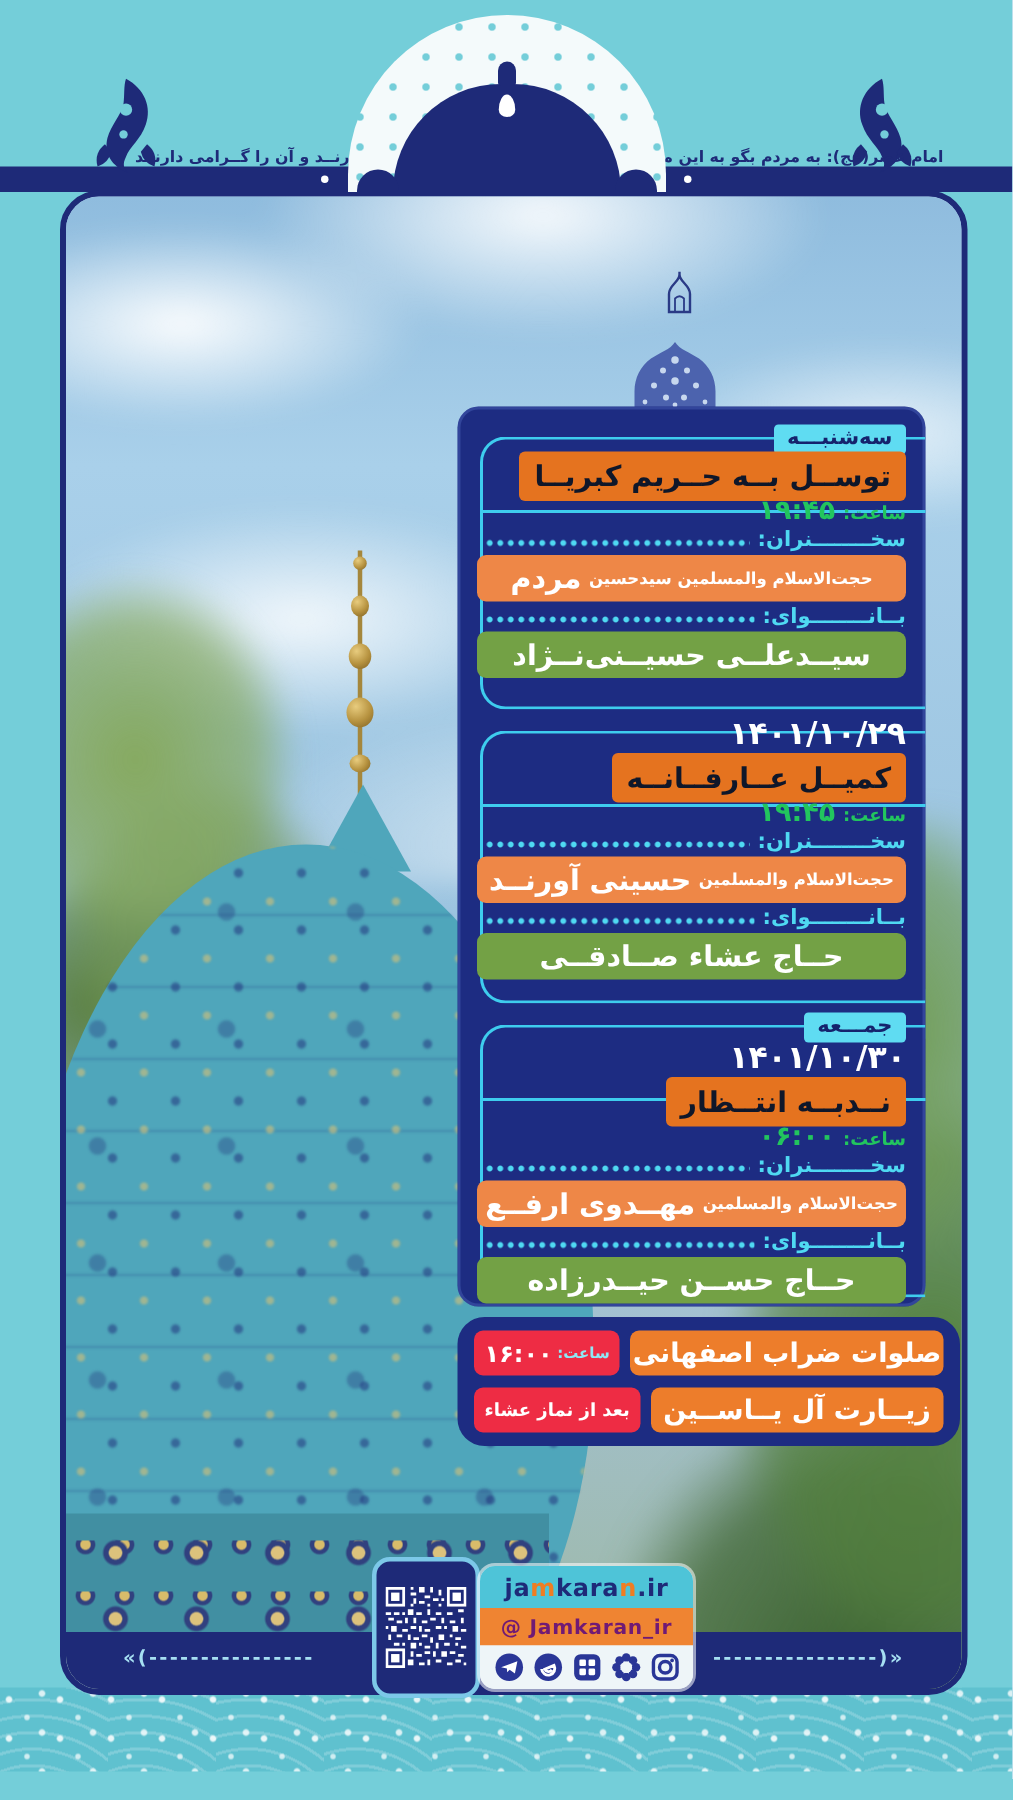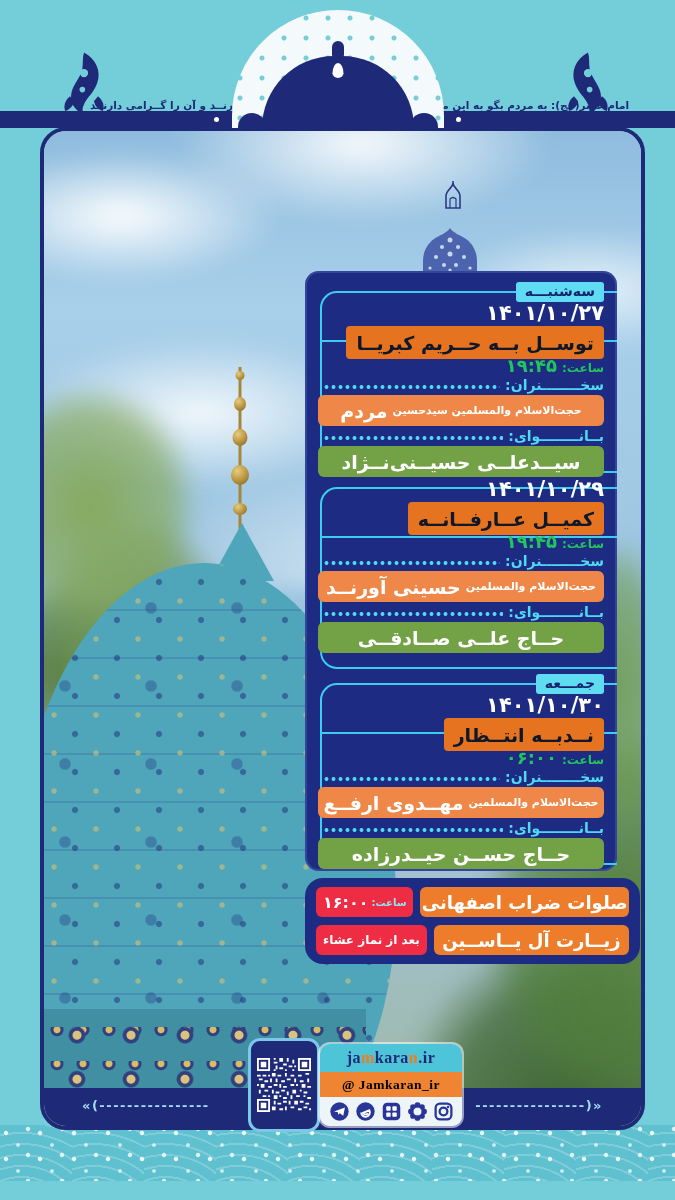--- a/index.html
+++ b/index.html
@@ -120,25 +120,25 @@
     display:flex;align-items:center;justify-content:center;white-space:nowrap;}
   .x-badge{min-width:70px;background:#ee2c44;border-radius:6px;color:#fff;display:flex;align-items:center;
     justify-content:center;gap:3px;padding:0 7px;font-weight:bold;white-space:nowrap;}
   .x-badge .xb-label{font-size:10px;color:#8ee8f4;font-weight:bold;}
   .x-badge .xb-val{font-size:16px;font-weight:bold;}
   .x-badge .xb-text{font-size:12px;font-weight:bold;}
   
   .qr-box{position:absolute;left:248px;top:1038px;width:66px;height:88px;background:#1e2a78;
     border:3px solid #7cc8e8;border-radius:12px;z-index:8;display:flex;align-items:center;justify-content:center;}
   .social-box{position:absolute;left:320px;top:1044px;width:142px;height:82px;background:#eef5f8;border-radius:10px;
-    z-index:8;overflow:hidden;box-shadow:0 0 0 2px rgba(255,255,255,.55);font-family:Liberation Serif, serif;}
+    z-index:8;overflow:hidden;box-shadow:0 0 0 2px rgba(255,255,255,.55);}
   .site-bar{height:28px;background:#4ec4d8;display:flex;align-items:center;justify-content:center;
     font-weight:bold;font-size:16px;color:#1e2a78;letter-spacing:.5px;}
   .site-bar .accent{color:#ef7d22;}
-  .handle-bar{height:25px;background:#ef8432;color:#000000;font-weight:bold;font-size:13.5px;
+  .handle-bar{height:25px;background:#ef8432;color:#701a75;font-weight:bold;font-size:13.5px;
     display:flex;align-items:center;justify-content:center;letter-spacing:.5px;}
   .icons-row{height:29px;display:flex;align-items:center;justify-content:center;gap:5px;background:#eef5f8;}
   .icons-row svg{display:block;}
   
   .pattern-band{position:absolute;left:0;top:1125px;width:675px;height:56px;background-color:#5fc1cf;
     background-image:
       radial-gradient(circle at 6px 8px, rgba(255,255,255,.85) 1.6px, transparent 2.7px),
       radial-gradient(circle at 18px 20px, rgba(255,255,255,.7) 1.3px, transparent 2.4px),
       radial-gradient(circle at 28px 4px, rgba(255,255,255,.78) 1.6px, transparent 2.7px),
       repeating-radial-gradient(circle at 30% 150%, rgba(255,255,255,.20) 0 2px, transparent 2px 11px);
@@ -231,21 +231,20 @@
       </g>
     </svg>
   </div>
 
   <div class="panel">
 
     <div class="sec">
       <div class="bracket"></div>
       <div class="stub"></div>
       <div class="row day-row"><span class="day-badge">سه‌شنبـــه</span></div>
-      <div class="row date-row">۱۴۰۱/۱۰/۲۷</div>
       <div class="row title-row"><span class="title-badge">توســل بــه حــریم کبریــا</span></div>
       <div class="row time-row">
         <span class="t-label">ساعت:</span>
         <span class="t-val">۱۹:۴۵</span>
       </div>
       <div class="row lbl-row">
         <span class="lbl">سخــــــــنران:</span>
         <span class="dots"></span>
       </div>
       <div class="row sp-badge">
@@ -273,21 +272,21 @@
         <span class="dots"></span>
       </div>
       <div class="row sp-badge">
         <span class="sp-prefix">حجت‌الاسلام والمسلمین</span>
         <span class="sp-name">حسینی آورنــد</span>
       </div>
       <div class="row lbl-row">
         <span class="lbl">بــانــــــــوای:</span>
         <span class="dots"></span>
       </div>
-      <div class="row gr-badge">حــاج علــی صــادقــی</div>
+      <div class="row gr-badge">حــاج عشاء صــادقــی</div>
     </div>
 
     <div class="sec" style="margin-bottom:12px;">
       <div class="bracket"></div>
       <div class="stub"></div>
       <div class="row day-row"><span class="day-badge">جمـــعه</span></div>
       <div class="row date-row">۱۴۰۱/۱۰/۳۰</div>
       <div class="row title-row"><span class="title-badge">نــدبــه انتــظار</span></div>
       <div class="row time-row">
         <span class="t-label">ساعت:</span>

